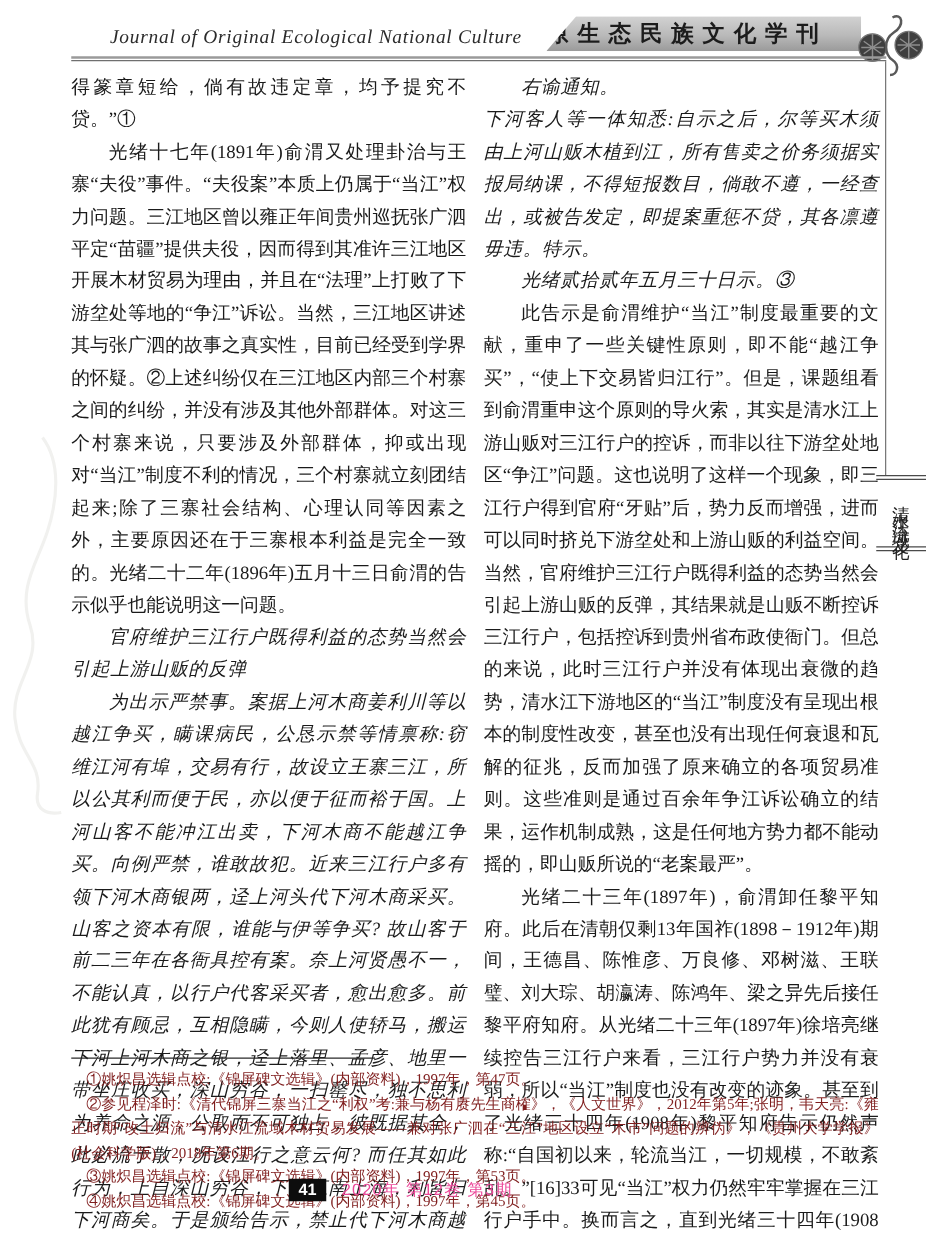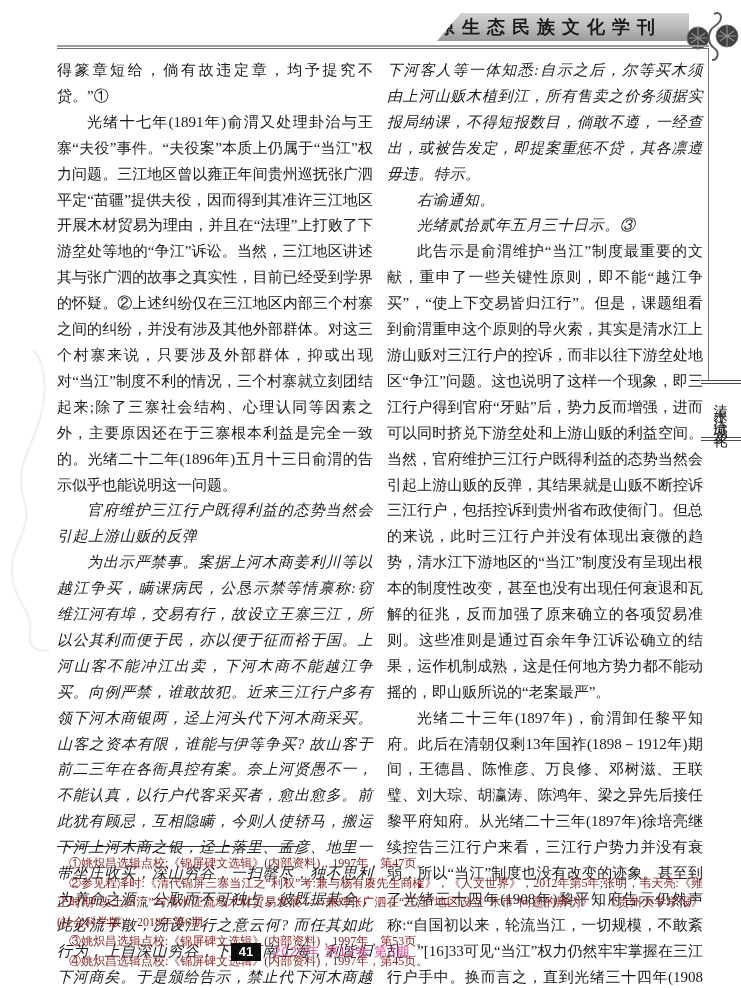--- a/index.html
+++ b/index.html
@@ -42,20 +42,21 @@
             font-weight:bold;font-size:13px;padding:1px 8px;line-height:16px;}
   .issue{font-family:"Liberation Sans",sans-serif;font-size:13px;letter-spacing:1px;color:#ec4899;}
   
   .watermark{position:absolute;left:-6px;top:340px;pointer-events:none;}
 </style>
 </head>
 <body>
 
 <div class="page">
 
+  <div class="journal-en">Journal of Original Ecological National Culture</div>
   <div class="banner">
     <span>原生态民族文化学刊</span>
   </div>
   <svg class="ornament" viewBox="0 0 57 54">
     <circle cx="14" cy="30" r="11" fill="#3f3f3f"></circle>
     <circle cx="14" cy="30" r="11" fill="none" stroke="#777" stroke-width="1"></circle>
     <path d="M7 25 L21 35 M7 35 L21 25 M14 19 L14 41 M5 30 L23 30" stroke="#8d8d8d" stroke-width="1.2" fill="none"></path>
     <circle cx="43" cy="28" r="11" fill="#3f3f3f"></circle>
     <circle cx="43" cy="28" r="11" fill="none" stroke="#777" stroke-width="1"></circle>
     <path d="M36 23 L50 33 M36 33 L50 23 M43 17 L43 39 M34 28 L52 28" stroke="#8d8d8d" stroke-width="1.2" fill="none"></path>
@@ -70,22 +71,22 @@
   </svg>
 
   <div class="columns">
     <div class="col">
       <p>得篆章短给，倘有故违定章，均予提究不贷。”①</p>
       <p class="indent">光绪十七年(1891年)俞渭又处理卦治与王寨“夫役”事件。“夫役案”本质上仍属于“当江”权力问题。三江地区曾以雍正年间贵州巡抚张广泗平定“苗疆”提供夫役，因而得到其准许三江地区开展木材贸易为理由，并且在“法理”上打败了下游坌处等地的“争江”诉讼。当然，三江地区讲述其与张广泗的故事之真实性，目前已经受到学界的怀疑。②上述纠纷仅在三江地区内部三个村寨之间的纠纷，并没有涉及其他外部群体。对这三个村寨来说，只要涉及外部群体，抑或出现对“当江”制度不利的情况，三个村寨就立刻团结起来;除了三寨社会结构、心理认同等因素之外，主要原因还在于三寨根本利益是完全一致的。光绪二十二年(1896年)五月十三日俞渭的告示似乎也能说明这一问题。</p>
       <p class="kai indent">官府维护三江行户既得利益的态势当然会引起上游山贩的反弹</p>
       <p class="kai indent">为出示严禁事。案据上河木商姜利川等以越江争买，瞒课病民，公恳示禁等情禀称:窃维江河有埠，交易有行，故设立王寨三江，所以公其利而便于民，亦以便于征而裕于国。上河山客不能冲江出卖，下河木商不能越江争买。向例严禁，谁敢故犯。近来三江行户多有领下河木商银两，迳上河头代下河木商采买。山客之资本有限，谁能与伊等争买? 故山客于前二三年在各衙具控有案。奈上河贤愚不一，不能认真，以行户代客采买者，愈出愈多。前此犹有顾忌，互相隐瞒，今则人使轿马，搬运下河上河木商之银，迳上落里、孟彦、地里一带坐庄收买，深山穷谷，一扫罄尽，独不思利为养命之源，公取而不可独占，彼既据其全，此必流于散，况设江行之意云何? 而任其如此行为，上自深山穷谷，下至江南上海，利皆归下河商矣。于是颁给告示，禁止代下河木商越江争买，使上下交易皆归江行，则不独为山客除争夺之害，实于国课大有裨益。事关利弊，故敢合同公恳查究示禁等情到府，据此出批示。据禀行户代客人入山买木，致夺山客之利，又复有种种弊端，殊属不合，候出示严禁可也，外行出示严禁。为此示仰三江行户，上</p>
     </div>
     <div class="col">
+      <p class="kai indent">右谕通知。</p>
       <p class="kai">下河客人等一体知悉:自示之后，尔等买木须由上河山贩木植到江，所有售卖之价务须据实报局纳课，不得短报数目，倘敢不遵，一经查出，或被告发定，即提案重惩不贷，其各凛遵毋违。特示。</p>
-      <p class="kai indent">右谕通知。</p>
       <p class="kai indent">光绪贰拾贰年五月三十日示。③</p>
       <p class="indent">此告示是俞渭维护“当江”制度最重要的文献，重申了一些关键性原则，即不能“越江争买”，“使上下交易皆归江行”。但是，课题组看到俞渭重申这个原则的导火索，其实是清水江上游山贩对三江行户的控诉，而非以往下游坌处地区“争江”问题。这也说明了这样一个现象，即三江行户得到官府“牙贴”后，势力反而增强，进而可以同时挤兑下游坌处和上游山贩的利益空间。当然，官府维护三江行户既得利益的态势当然会引起上游山贩的反弹，其结果就是山贩不断控诉三江行户，包括控诉到贵州省布政使衙门。但总的来说，此时三江行户并没有体现出衰微的趋势，清水江下游地区的“当江”制度没有呈现出根本的制度性改变，甚至也没有出现任何衰退和瓦解的征兆，反而加强了原来确立的各项贸易准则。这些准则是通过百余年争江诉讼确立的结果，运作机制成熟，这是任何地方势力都不能动摇的，即山贩所说的“老案最严”。</p>
       <p class="indent">光绪二十三年(1897年)，俞渭卸任黎平知府。此后在清朝仅剩13年国祚(1898－1912年)期间，王德昌、陈惟彦、万良修、邓树滋、王联璧、刘大琮、胡瀛涛、陈鸿年、梁之异先后接任黎平府知府。从光绪二十三年(1897年)徐培亮继续控告三江行户来看，三江行户势力并没有衰弱，所以“当江”制度也没有改变的迹象。甚至到了光绪三十四年(1908年)黎平知府告示仍然声称:“自国初以来，轮流当江，一切规模，不敢紊乱。”[16]33可见“当江”权力仍然牢牢掌握在三江行户手中。换而言之，直到光绪三十四年(1908年)时，“当江”制度仍然有效运转，此时距离清亡仅有3年时间。</p>
 
     </div>
   </div>
 
   <div class="section-tab">
     <span>清水江流域文化</span>
   </div>

